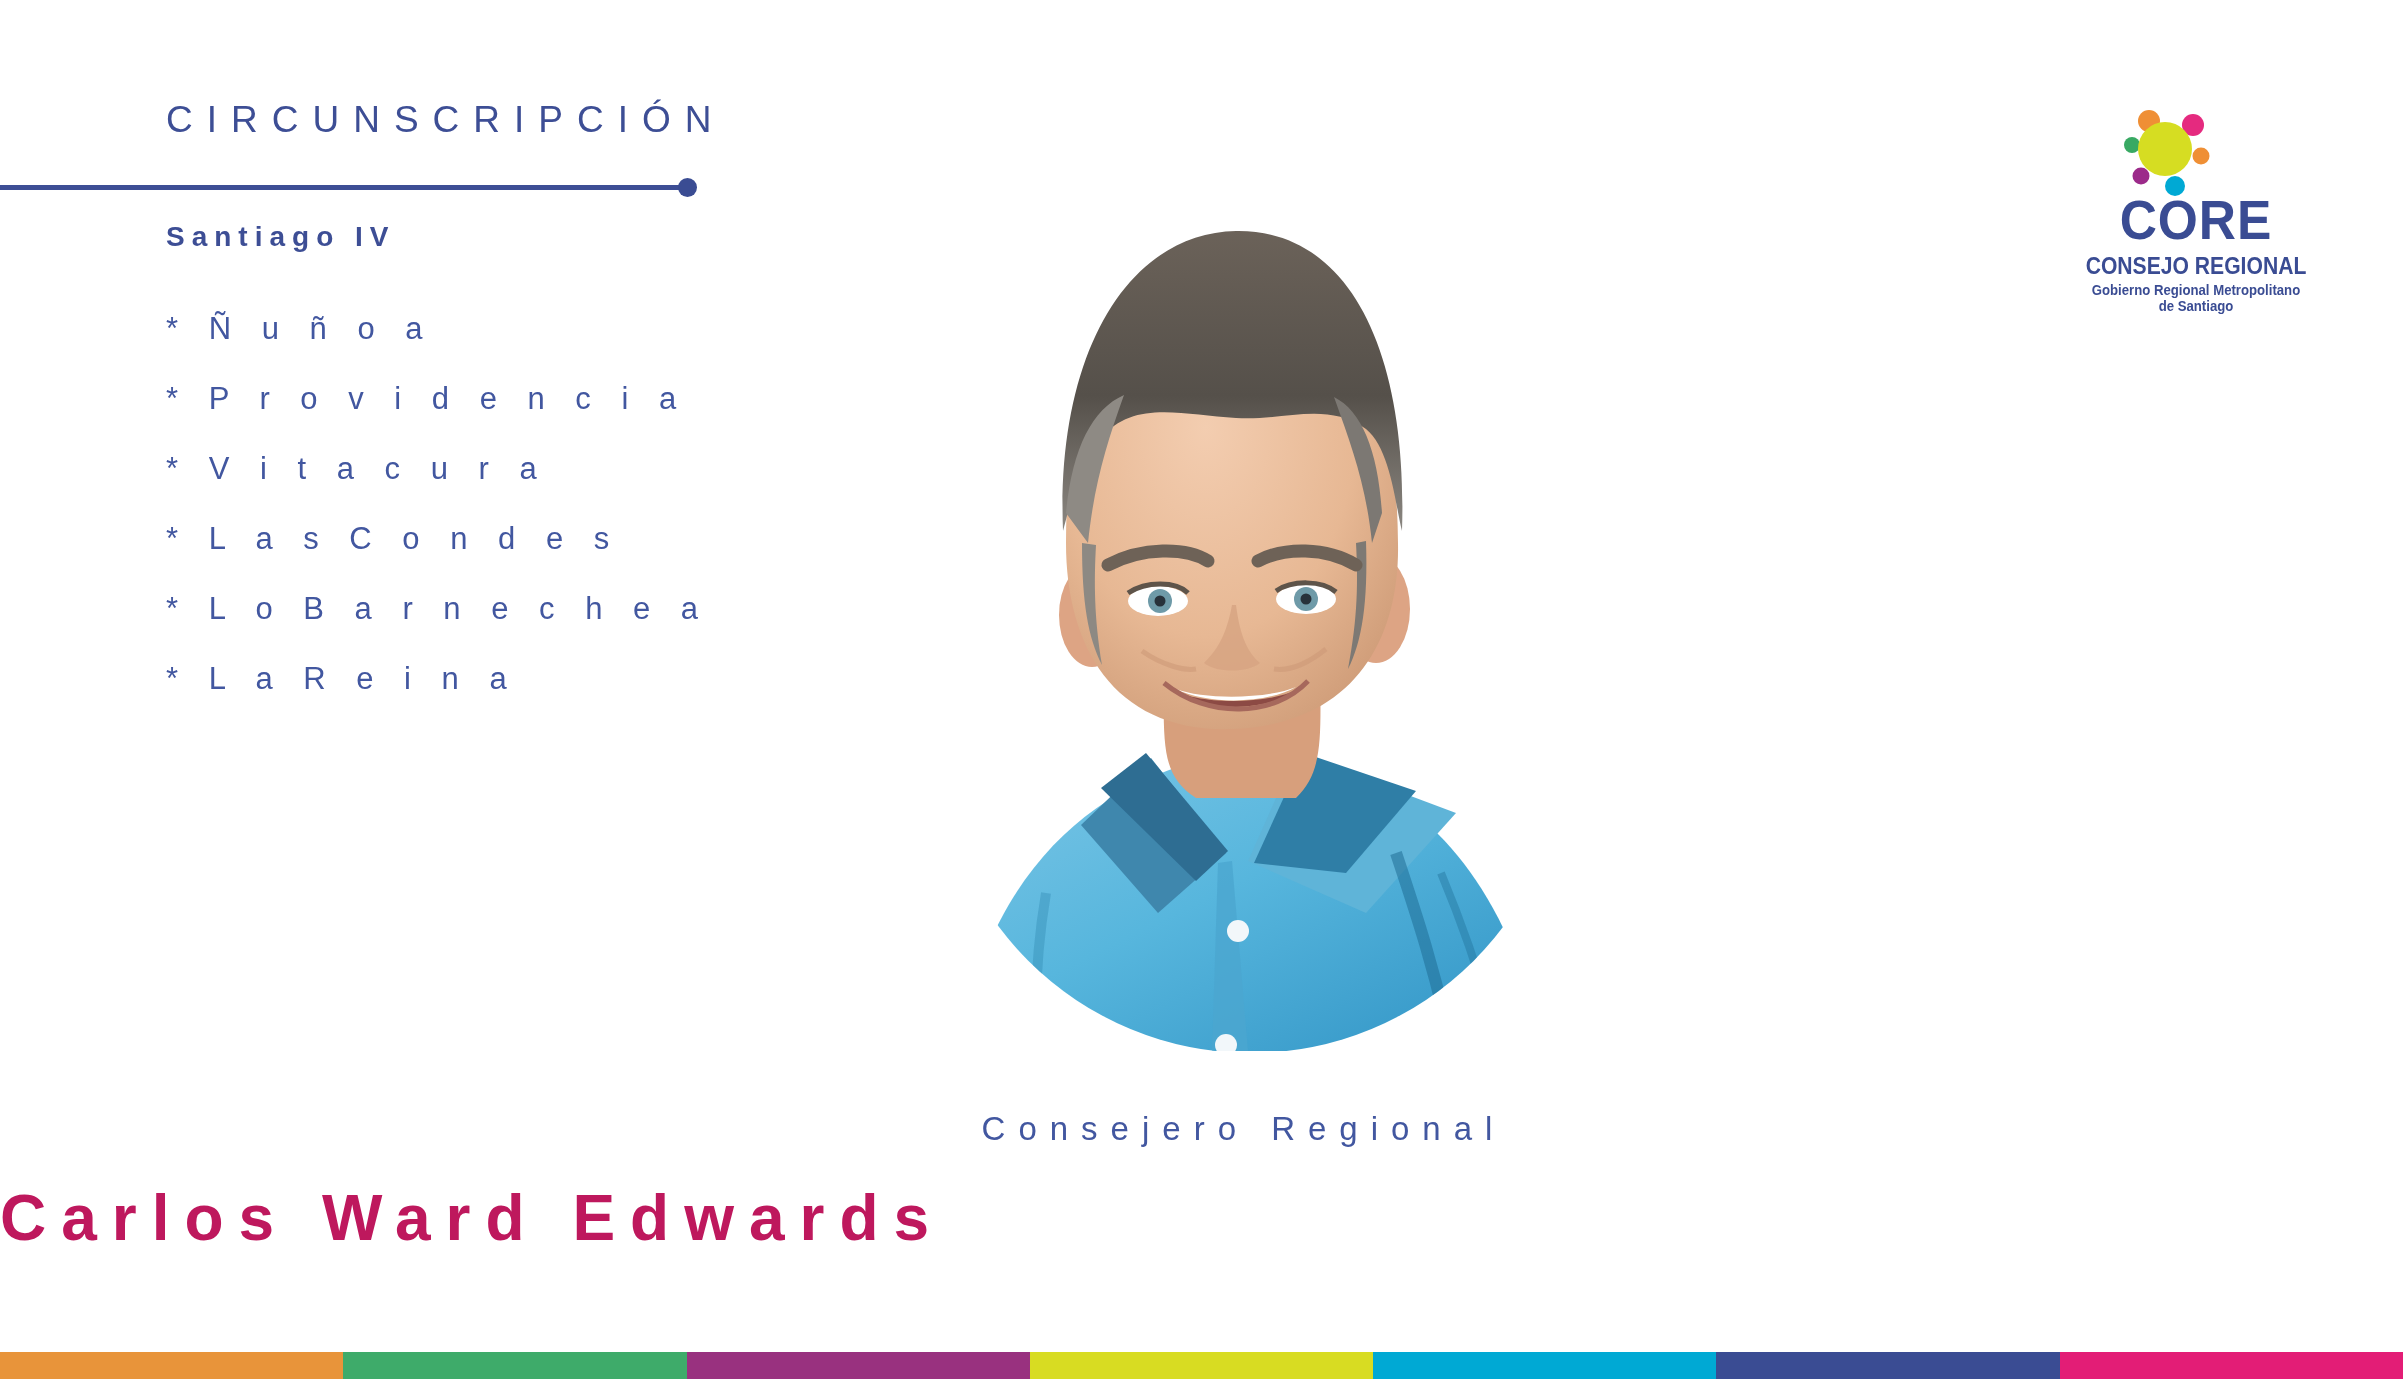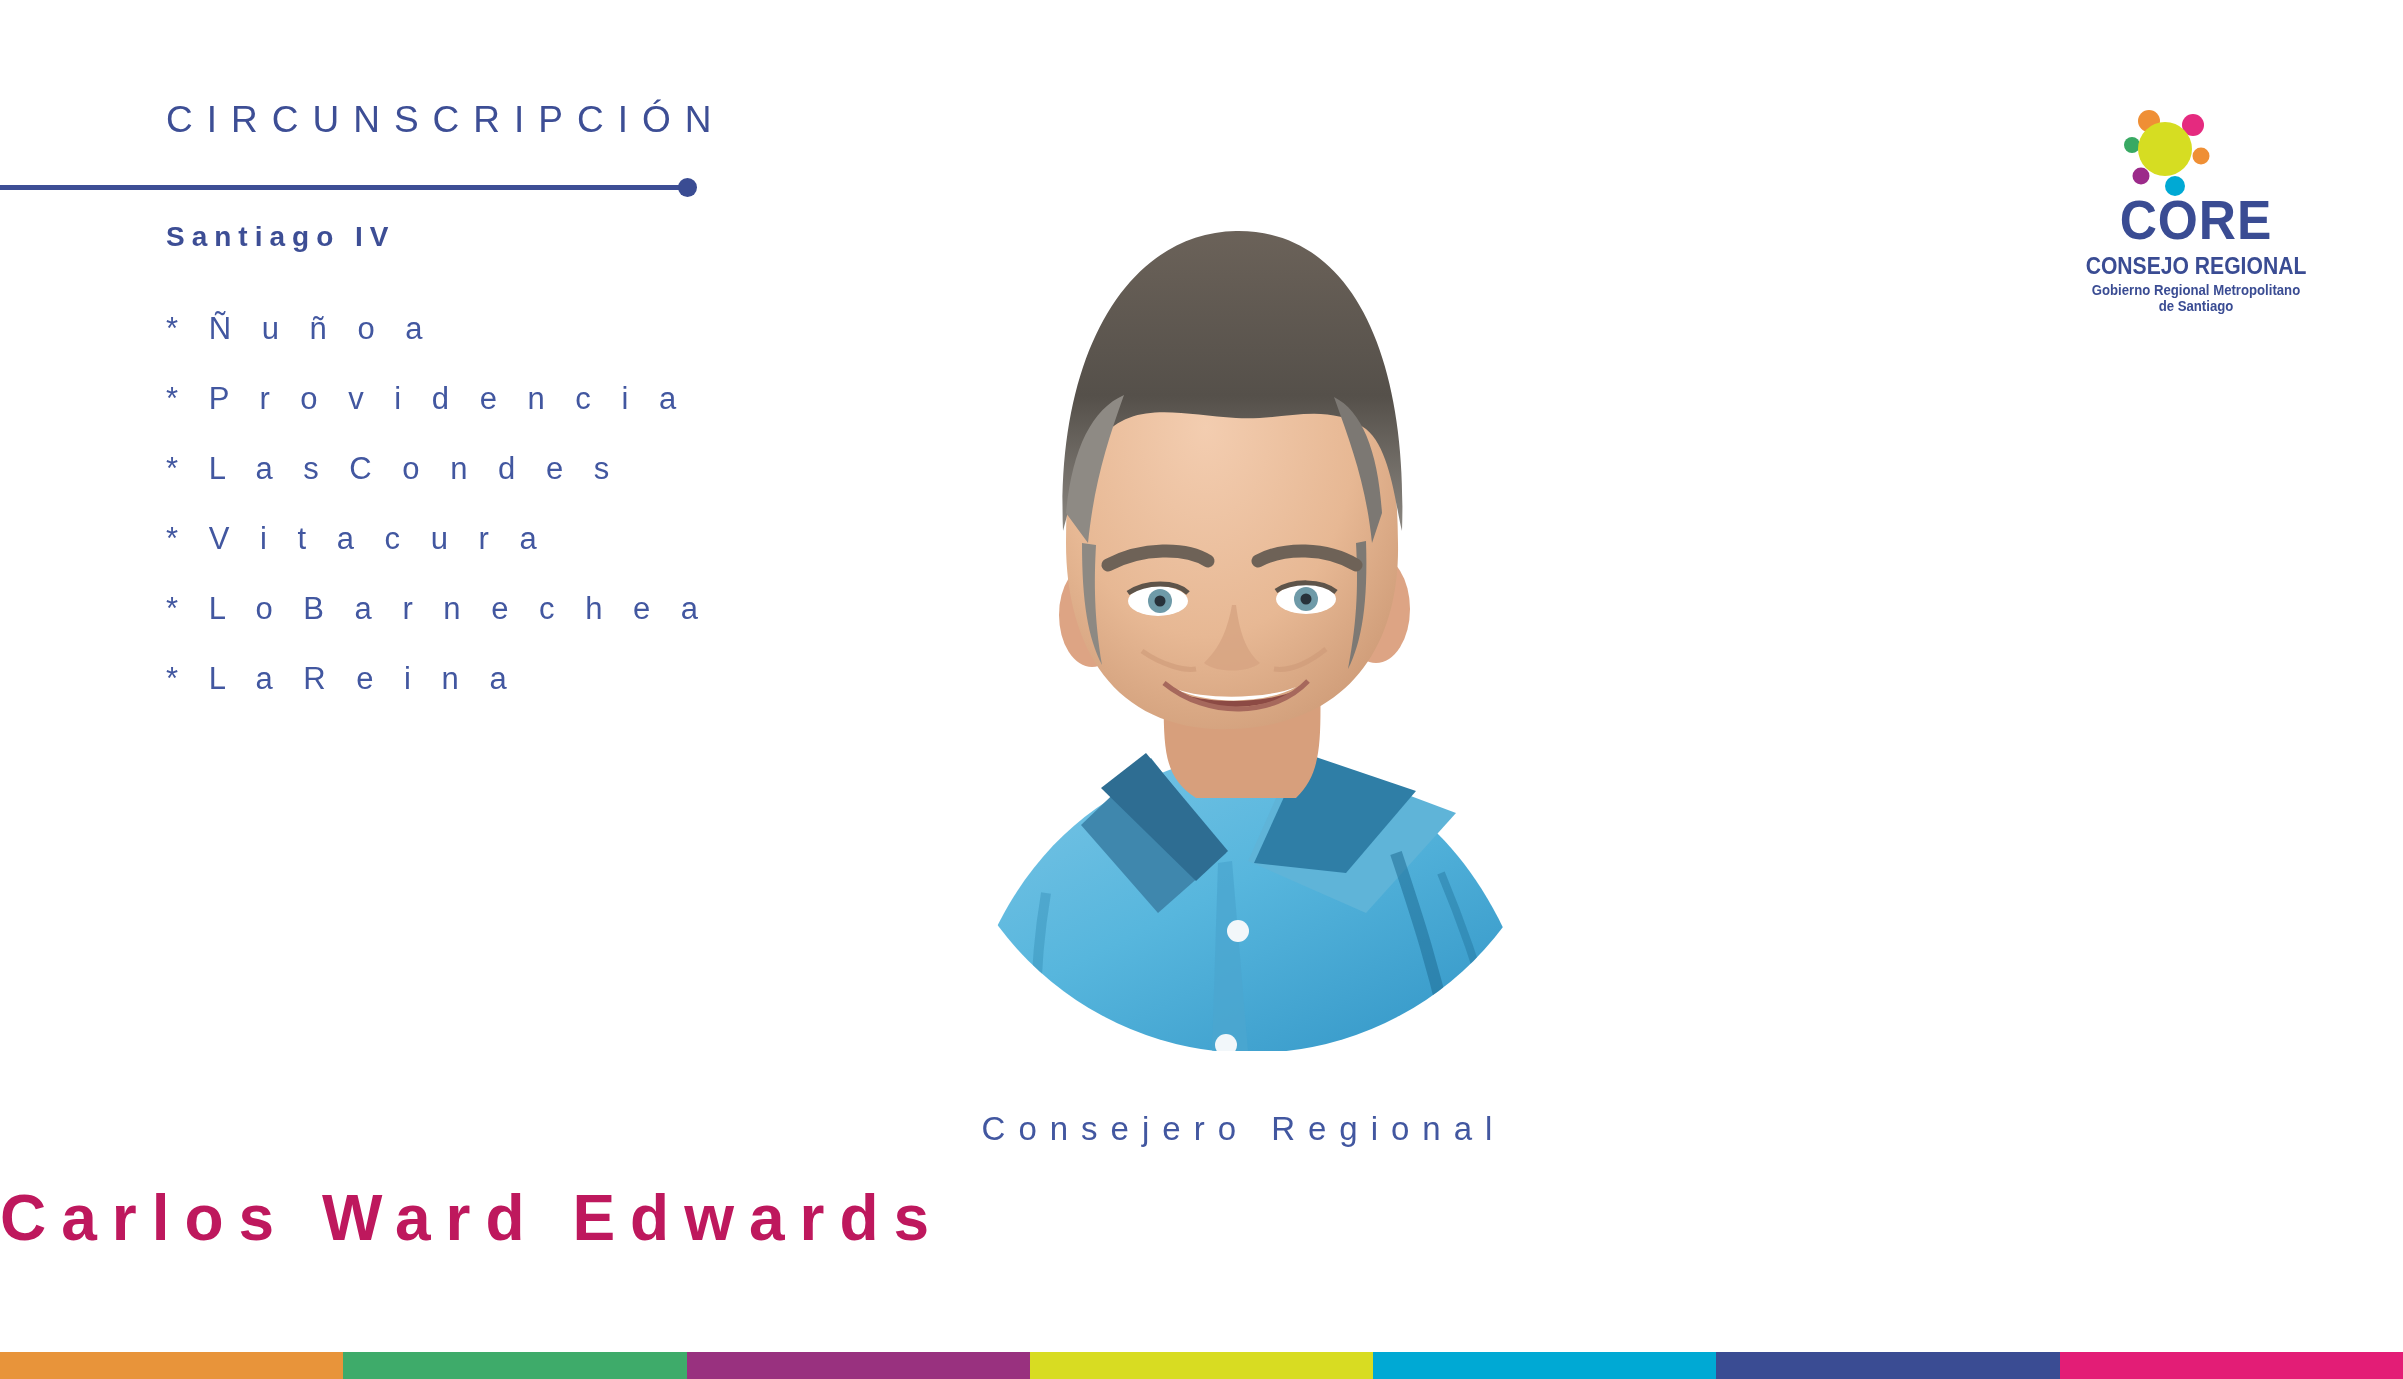--- a/index.html
+++ b/index.html
@@ -199,22 +199,22 @@
   <div class="rule-wrap">
     <div class="rule-line"></div>
     <div class="rule-dot"></div>
   </div>
 
   <div class="district-name">Santiago IV</div>
 
   <ul class="commune-list">
     <li class="commune-item">* Ñ u ñ o a</li>
     <li class="commune-item">* P r o v i d e n c i a</li>
+    <li class="commune-item">* V i t a c u r a</li>
     <li class="commune-item">* L a s   C o n d e s</li>
-    <li class="commune-item">* V i t a c u r a</li>
     <li class="commune-item">* L o   B a r n e c h e a</li>
     <li class="commune-item">* L a   R e i n a</li>
   </ul>
 
   <div class="portrait">
     <div class="portrait-clip">
       <svg class="head-svg" width="660" height="838" viewBox="0 0 660 838">
         <defs>
           <clipPath id="circClip">
             <circle cx="355" cy="525" r="315"></circle>

